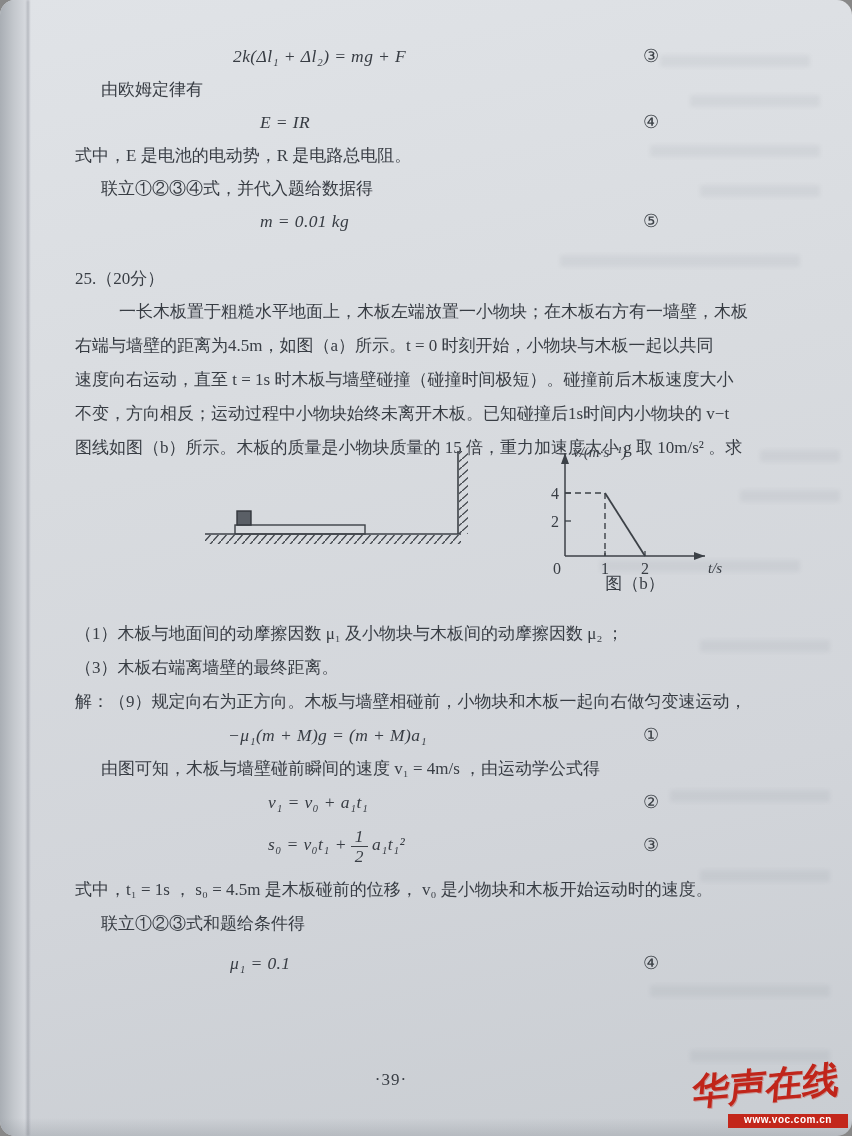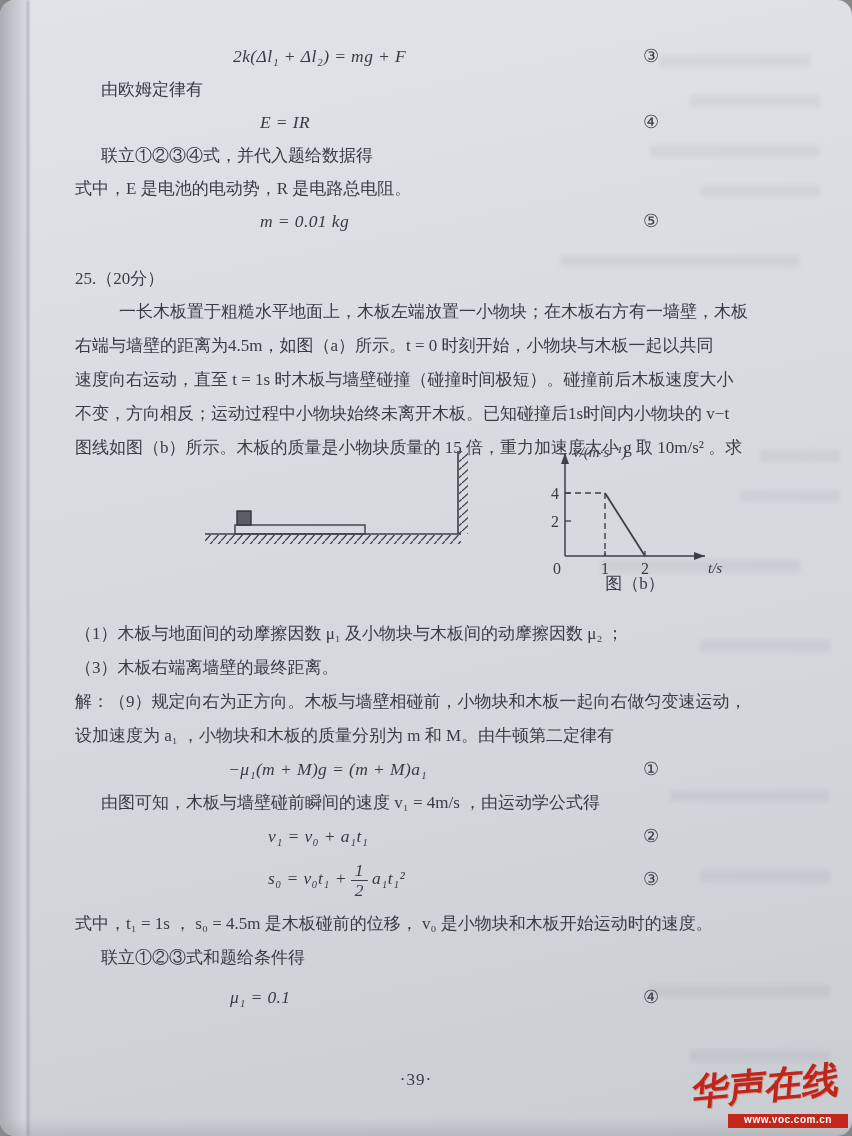--- a/index.html
+++ b/index.html
@@ -38,21 +38,21 @@
   .frac-row .eq-num { top:10px; }
   .frac { display:inline-flex; flex-direction:column; text-align:center; vertical-align:middle; margin:0 4px; }
   .frac .num { border-bottom:1.5px solid #3c4147; line-height:1.05; padding:0 4px; }
   .frac .den { line-height:1.05; }
 
   .figures { position:relative; height:132px; }
   .fig-svg { position:absolute; }
   .caption { position:absolute; top:106px; height:26px; line-height:26px;
     font-size:17px; text-align:center; }
 
-  .pagenum { position:absolute; left:356px; top:1070px; width:120px; text-align:center;
+  .pagenum { position:absolute; left:331px; top:1070px; width:120px; text-align:center;
     font-size:17px; letter-spacing:1px; }
 
   .logo { position:absolute; right:2px; bottom:8px; width:200px; height:72px; }
   .logo-brand { position:absolute; right:10px; bottom:17px; white-space:nowrap;
     font-size:37px; font-weight:bold; color:#c0251a;
     transform:rotate(-5deg) skewX(-10deg);
     text-shadow:1px 1px 0 rgba(192,37,26,.35); }
   .logo-bar { position:absolute; right:2px; bottom:0; width:120px; height:14px;
     background:#c3271b; color:#fff; text-align:center; line-height:14px;
     font:bold 10px "Liberation Sans","DejaVu Sans",sans-serif; letter-spacing:.5px; }
@@ -86,22 +86,22 @@
 
     <div class="eq-row pl158">
       <span class="eq">2k(Δl₁ + Δl₂) = mg + F</span>
       <span class="eq-num">③</span>
     </div>
     <div class="line ind1">由欧姆定律有</div>
     <div class="eq-row pl185">
       <span class="eq">E = IR</span>
       <span class="eq-num">④</span>
     </div>
+    <div class="line">式中，E 是电池的电动势，R 是电路总电阻。</div>
     <div class="line ind1">联立①②③④式，并代入题给数据得</div>
-    <div class="line">式中，E 是电池的电动势，R 是电路总电阻。</div>
     <div class="eq-row pl185">
       <span class="eq">m = 0.01 kg</span>
       <span class="eq-num">⑤</span>
     </div>
 
     <div class="line mt10">25.（20分）</div>
     <div class="line lh34 ind2">一长木板置于粗糙水平地面上，木板左端放置一小物块；在木板右方有一墙壁，木板</div>
     <div class="line lh34">右端与墙壁的距离为4.5m，如图（a）所示。t = 0 时刻开始，小物块与木板一起以共同</div>
     <div class="line lh34">速度向右运动，直至 t = 1s 时木板与墙壁碰撞（碰撞时间极短）。碰撞前后木板速度大小</div>
     <div class="line lh34">不变，方向相反；运动过程中小物块始终未离开木板。已知碰撞后1s时间内小物块的 v−t</div>
@@ -155,21 +155,20 @@
         <text x="96" y="131" font-size="16">2</text>
         <text x="163" y="130" font-size="15" font-style="italic">t/s</text>
       </svg>
       <div class="caption" style="left:470px;width:180px">图（b）</div>
     </div>
 
     <div class="line lh34 mt20">（1）木板与地面间的动摩擦因数 μ₁ 及小物块与木板间的动摩擦因数 μ₂ ；</div>
     <div class="line lh34">（3）木板右端离墙壁的最终距离。</div>
 
     <div class="line lh34">解：（9）规定向右为正方向。木板与墙壁相碰前，小物块和木板一起向右做匀变速运动，</div>
-    <div class="line lh34">设加速度为 a₁ ，小物块和木板的质量分别为 m 和 M。由牛顿第二定律有</div>
 
     <div class="eq-row lh34 pl153">
       <span class="eq">−μ₁(m + M)g = (m + M)a₁</span>
       <span class="eq-num">①</span>
     </div>
 
     <div class="line lh34 ind1">由图可知，木板与墙壁碰前瞬间的速度 v₁ = 4m/s ，由运动学公式得</div>
 
     <div class="eq-row lh34 pl193">
       <span class="eq">v₁ = v₀ + a₁t₁</span>

